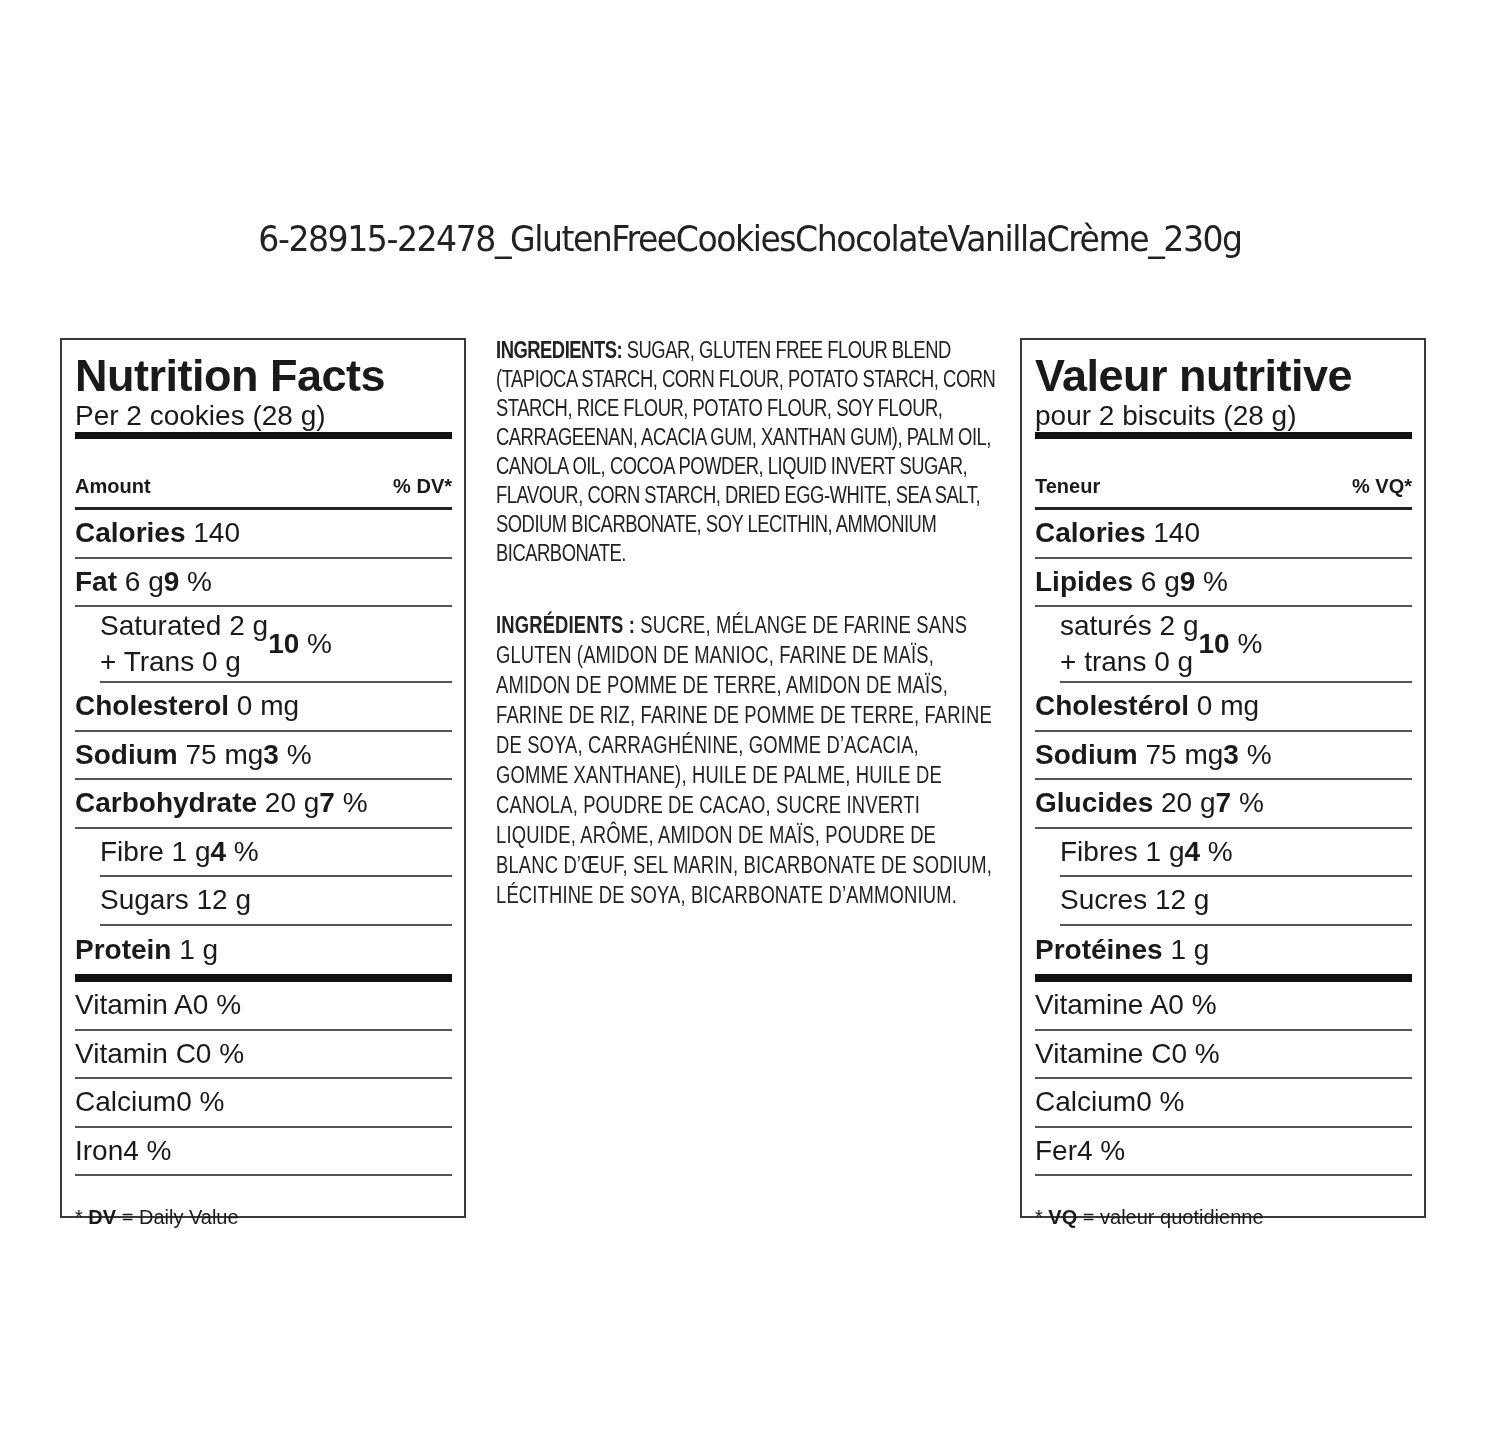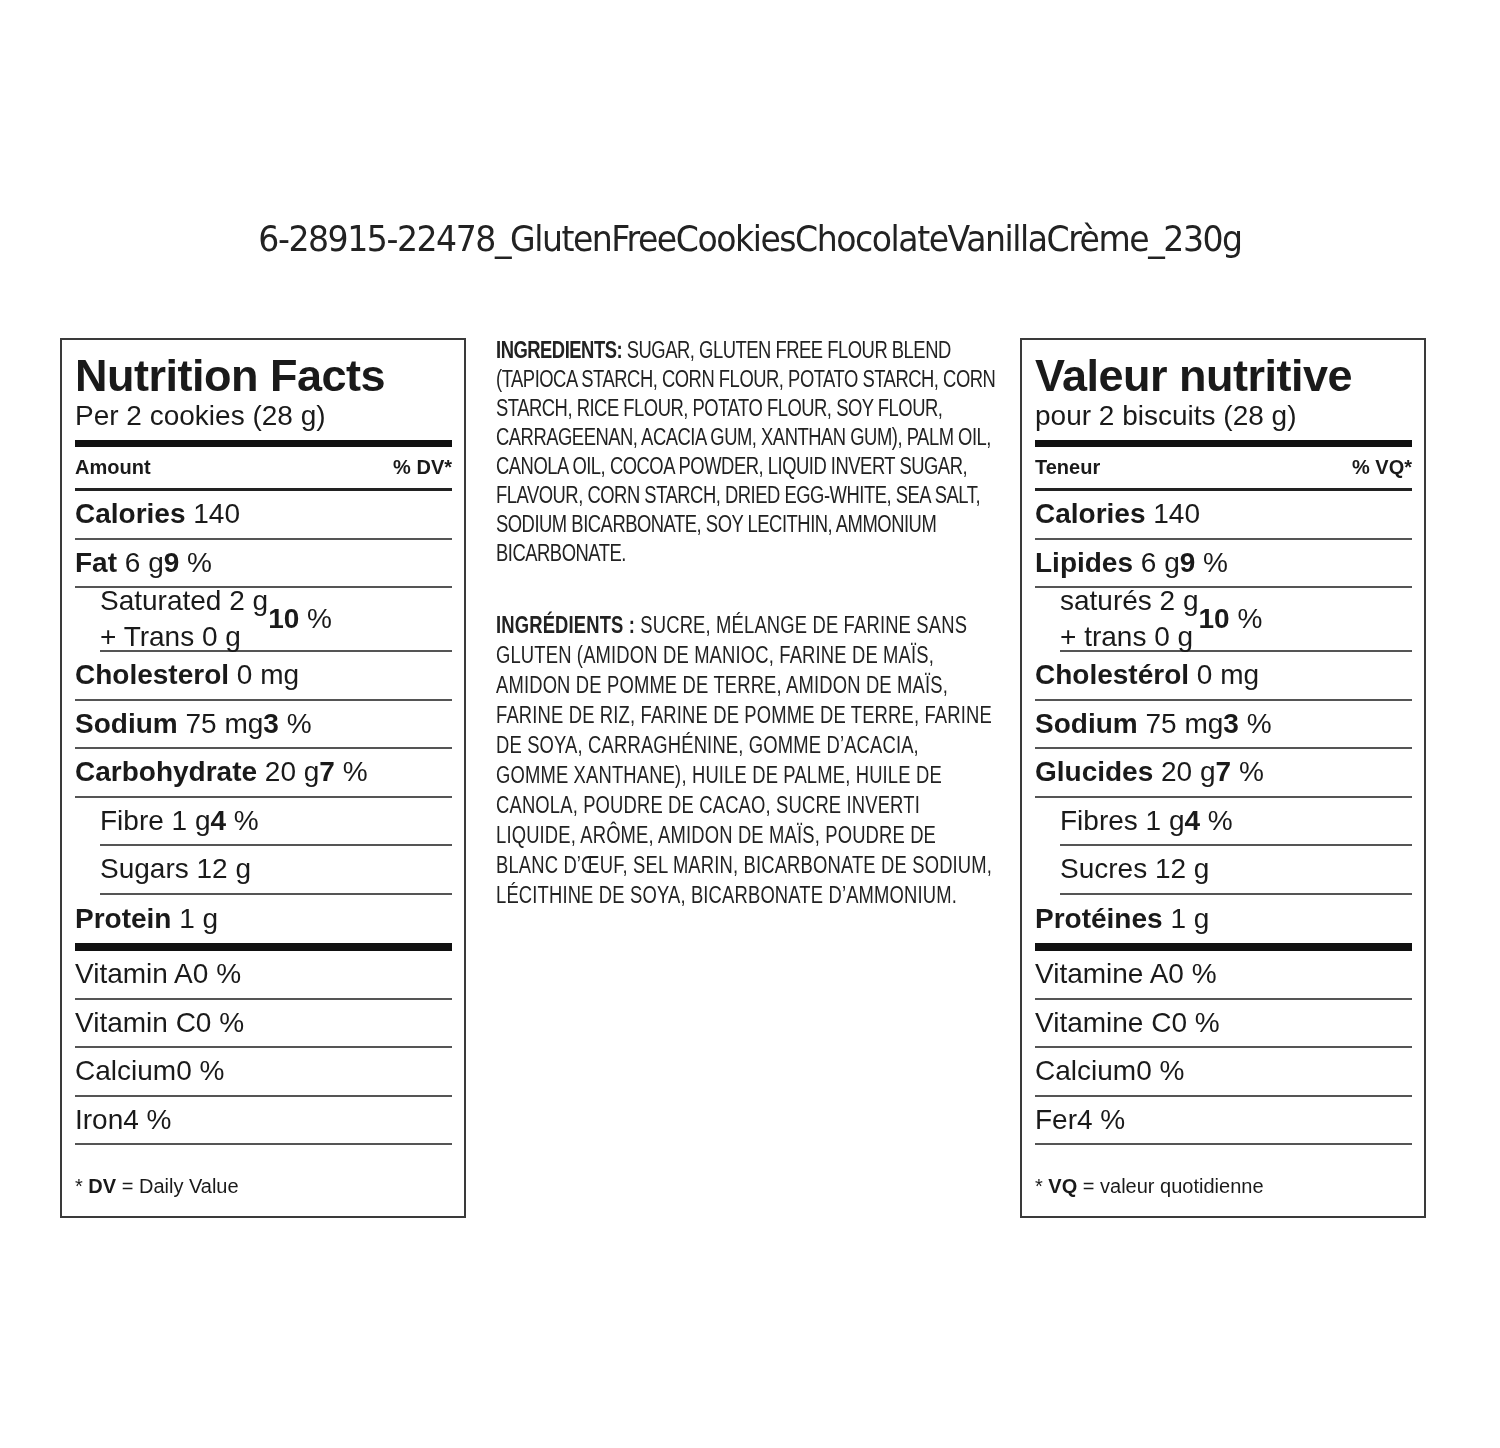--- a/index.html
+++ b/index.html
@@ -13,28 +13,28 @@
     }
 
     .panel {
       position: absolute; top: 338px; width: 406px; height: 880px;
       border: 2px solid #3a3a3a; padding: 8px 12px 0 13px;
     }
     .panel.en { left: 60px; }
     .panel.fr { left: 1020px; }
 
     .nf-title { font-weight: bold; font-size: 45px; line-height: 52px; letter-spacing: -0.5px; margin-top: 2px; }
-    .nf-serving { font-size: 28px; line-height: 32px; margin-top: -2px; padding-bottom: 8px; }
+    .nf-serving { font-size: 28px; line-height: 32px; margin-top: -2px; padding-bottom: 0; }
     .rule-thick { height: 7px; background: #111; }
     .rule-thick2 { height: 8px; background: #111; }
     .hdr-row { display: flex; justify-content: space-between; align-items: center;
-      height: 44px; font-weight: bold; font-size: 20px; border-bottom: 3px solid #222; }
+      height: 44px; font-weight: bold; font-size: 20px; border-bottom: 3px solid #222; margin-top: 27px; }
     .row { display: flex; justify-content: flex-start; align-items: center;
       font-size: 28px; border-bottom: 2px solid #555; height: 48.5px; }
-    .row.tall { height: 64px; }
+    .row.tall { height: 76px; }
     .row.sub { margin-left: 25px; }
     .row .lbl b { font-weight: bold; }
     .row .lbl .stack { display: block; line-height: 36px; }
     .row .dv { font-weight: bold; white-space: nowrap; padding-right: 2px; }
     .row .dv .pct { font-weight: normal; }
     .row.vit .dv { font-weight: normal; }
     .row.noline { border-bottom: none; }
     .footnote { font-size: 20px; margin-top: 30px; }
     .footnote b { font-weight: bold; }
 

